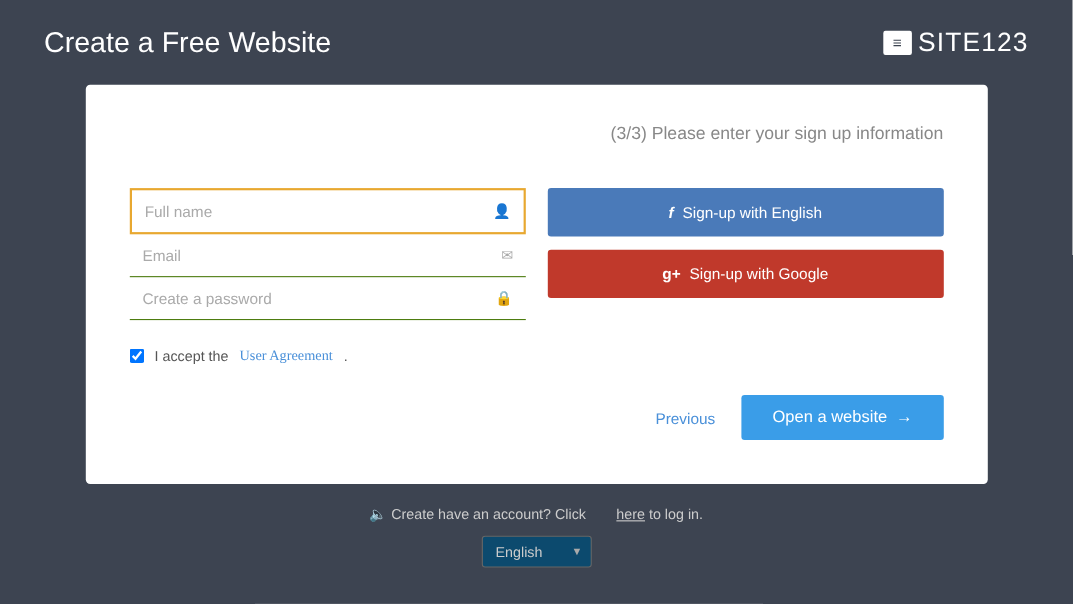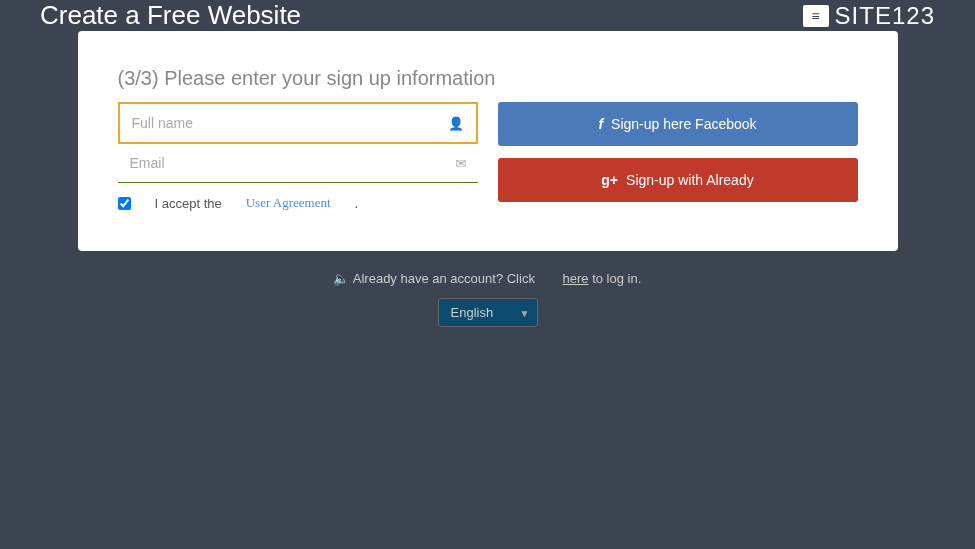--- a/index.html
+++ b/index.html
@@ -8,21 +8,21 @@
       background-color: #3d4451;
       font-family: 'Helvetica Neue', Arial, sans-serif;
       min-height: 549px;
       display: flex;
       flex-direction: column;
       align-items: center;
     }
 
     .header {
       width: 100%;
-      padding: 0 40px;
+      padding: 23px 40px;
       display: flex;
       justify-content: space-between;
       align-items: center;
     }
 
     .header-title {
       color: #ffffff;
       font-size: 26px;
       font-weight: 300;
     }
@@ -56,24 +56,24 @@
     .main-card {
       background: #ffffff;
       border-radius: 4px;
       width: 820px;
       max-width: 95%;
       padding: 36px 40px 40px;
       margin-top: 0;
     }
 
     .card-subtitle {
-      text-align: left;
+      text-align: right;
       color: #555;
-      font-size: 20px;
-      margin-bottom: 12px;
+      font-size: 16px;
+      margin-bottom: 40px;
     }
 
     .card-subtitle span {
       color: #888;
     }
 
     .form-grid {
       display: flex;
       gap: 20px;
     }
@@ -120,22 +120,22 @@
       right: 11px;
       top: 50%;
       transform: translateY(-50%);
       color: #aaa;
       font-size: 13px;
     }
 
     .checkbox-row {
       display: flex;
       align-items: center;
-      gap: 24px;
-      margin-top: 12px;
+      gap: 10px;
+      margin-top: 24px;
       font-size: 13px;
       color: #555;
     }
 
     .checkbox-row a {
       color: #4a90d9;
       text-decoration: none;
       font-family: Liberation Serif, serif;
     }
 
@@ -266,45 +266,56 @@
       <div class="field-row active-field">
         <input type="text" placeholder="Full name" style="">
         <span class="field-icon">👤</span>
       </div>
 
       <div class="field-row" style="border-top: none;">
         <input type="email" placeholder="Email" style="">
         <span class="field-icon">✉</span>
       </div>
 
+      <div class="field-row" style="border-top: none;">
+        <input type="password" placeholder="Create a password" style="">
+        <span class="field-icon">🔒</span>
+      </div>
 
       <div class="checkbox-row">
         <input type="checkbox" checked="" style="">
         <span>I accept the </span>
           <a href="#">User Agreement</a>
           <span>.</span>
       </div>
     </div>
 
     <div class="form-right">
       <button class="btn-facebook">
         <span style="font-weight:bold; font-style:italic;">f</span>
-        <span> Sign-up here Facebook</span>
+        <span> Sign-up with English</span>
       </button>
       <button class="btn-google">
         <span style="font-weight:bold;">g+</span>
-        <span> Sign-up with Already</span>
+        <span> Sign-up with Google</span>
       </button>
     </div>
   </div>
 
+  <div class="action-row">
+    <button class="btn-previous">Previous</button>
+    <button class="btn-open">
+      <span>Open a website </span>
+      <span>→</span>
+    </button>
+  </div>
 </div>
 
 <div class="footer-text">
-  <span>🔈</span><span> Already have an account? Click </span><a href="#">here</a><span> to log in.</span>
+  <span>🔈</span><span> Create have an account? Click </span><a href="#">here</a><span> to log in.</span>
 </div>
 
 <div class="lang-select">
   <div class="lang-select-wrapper">
     <select>
       <option>English</option>
     </select>
   </div>
 </div>
 

